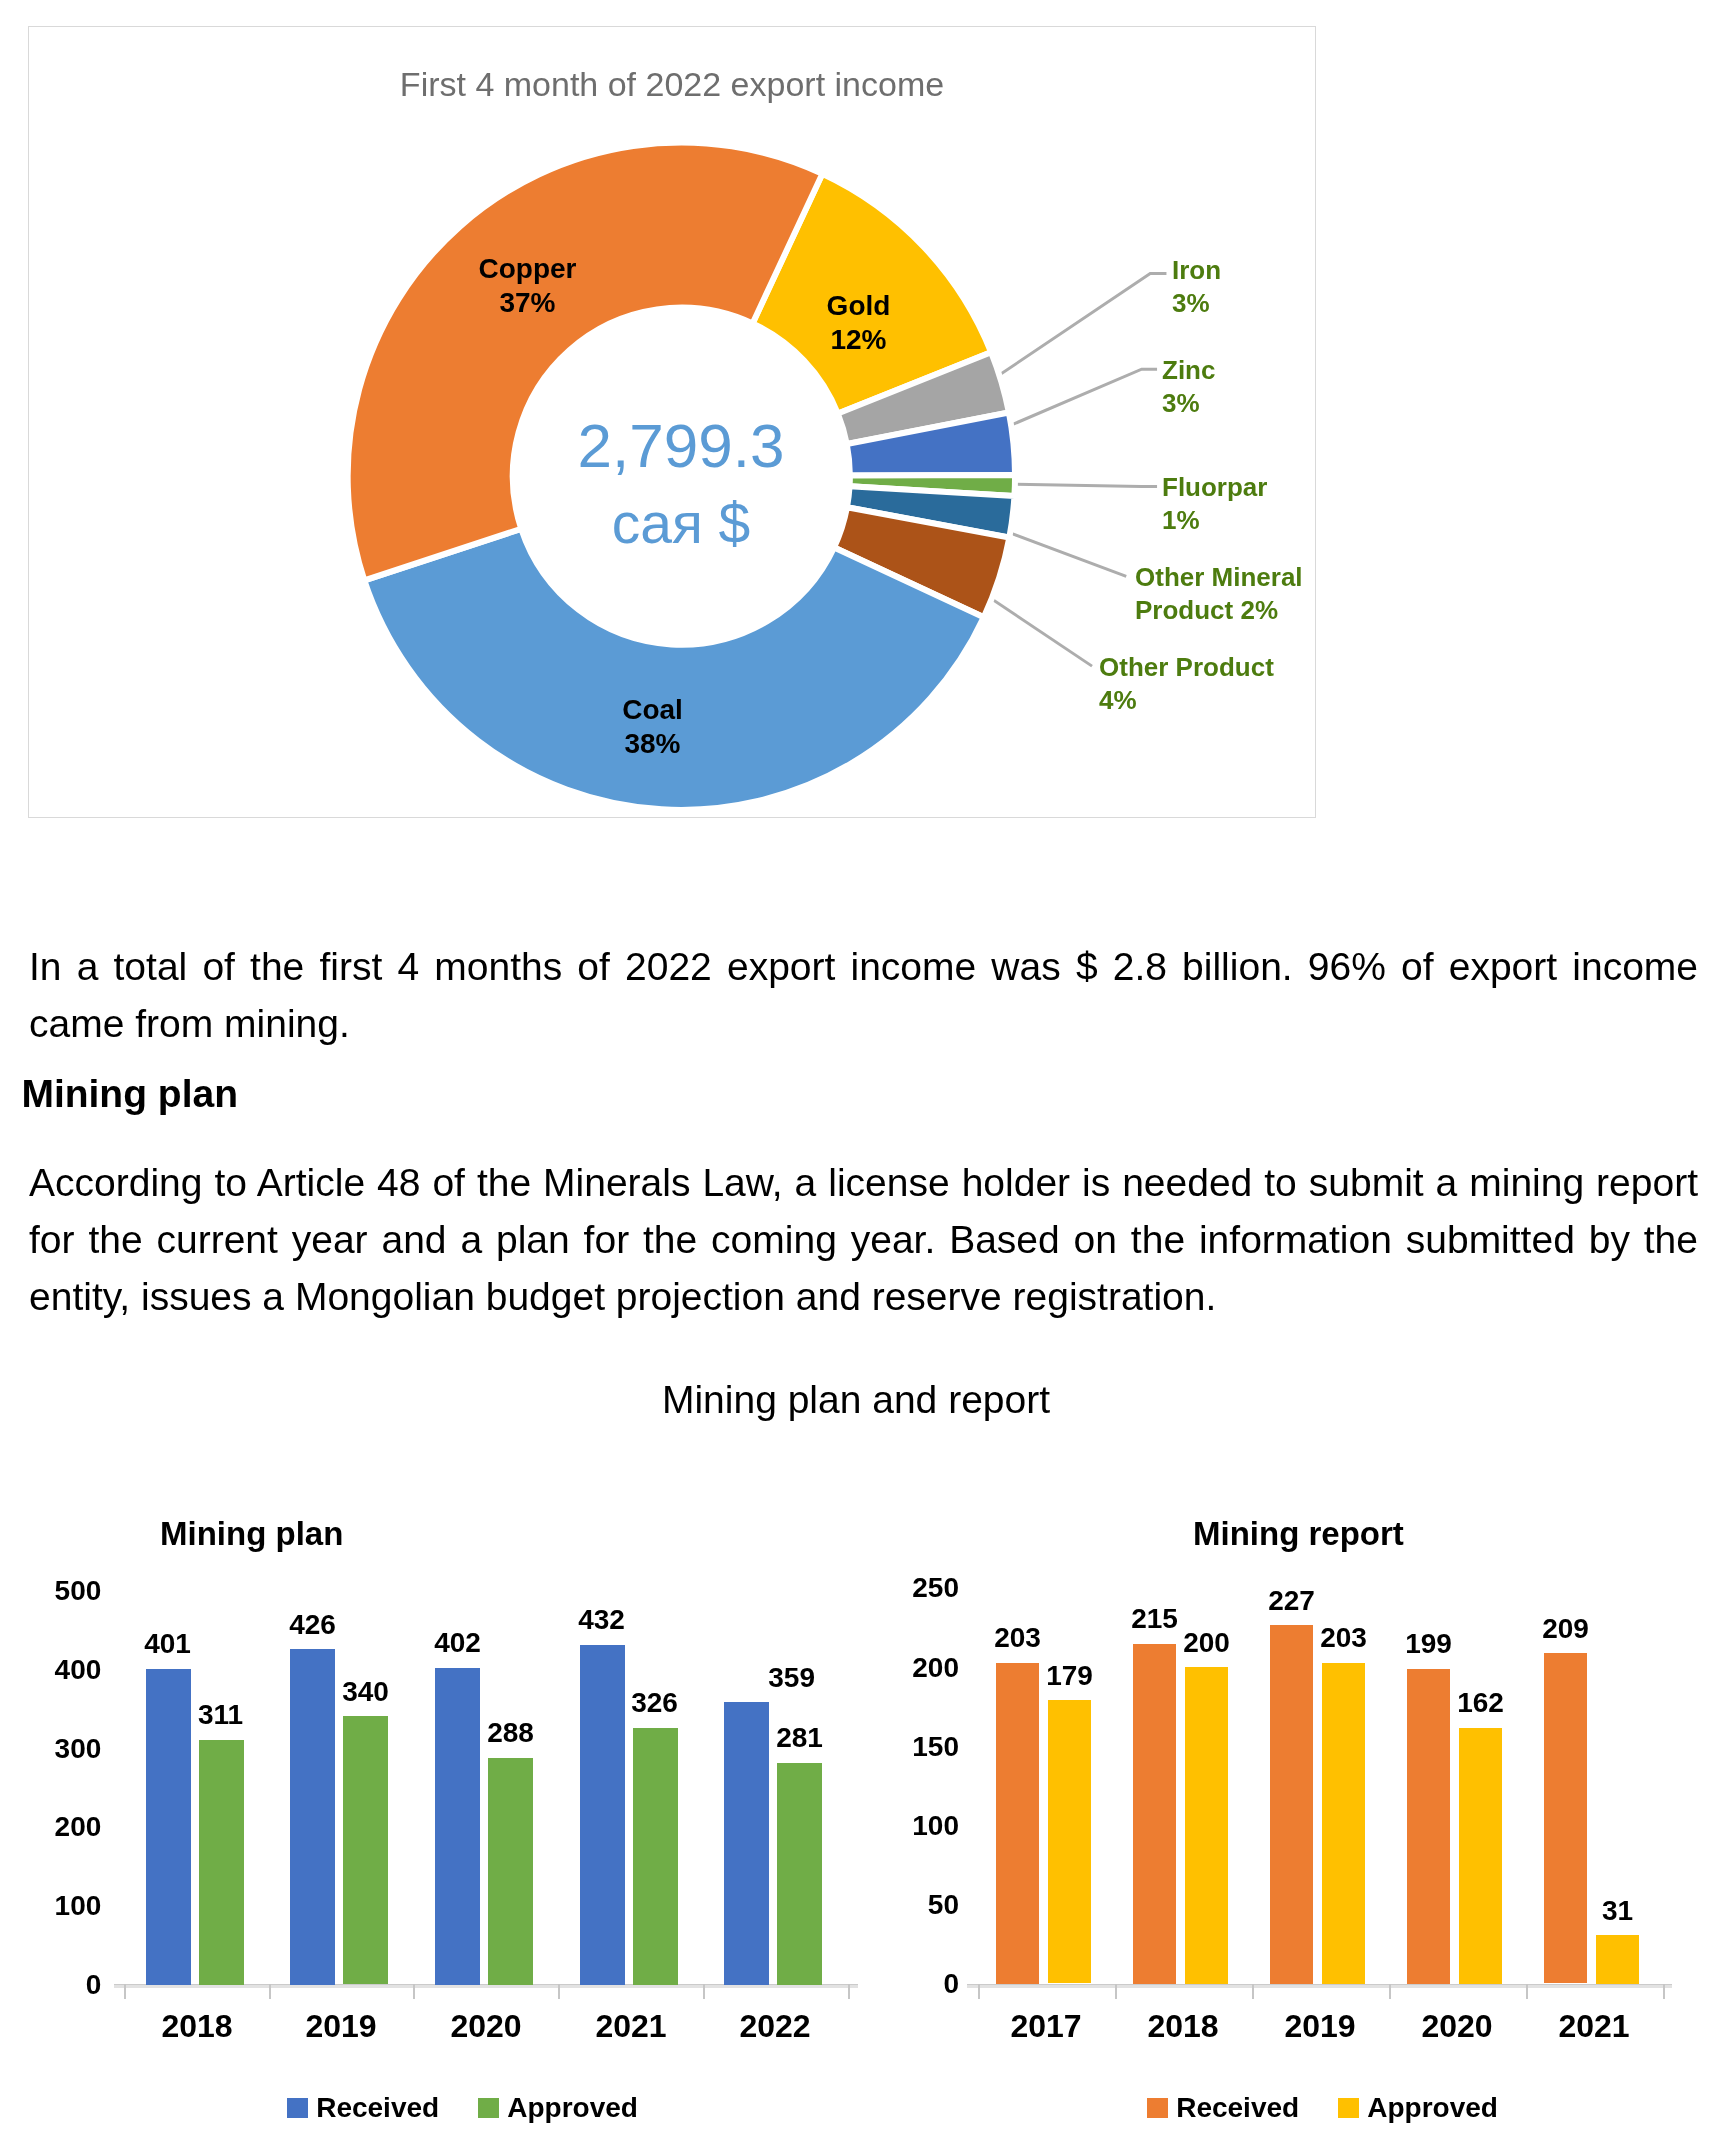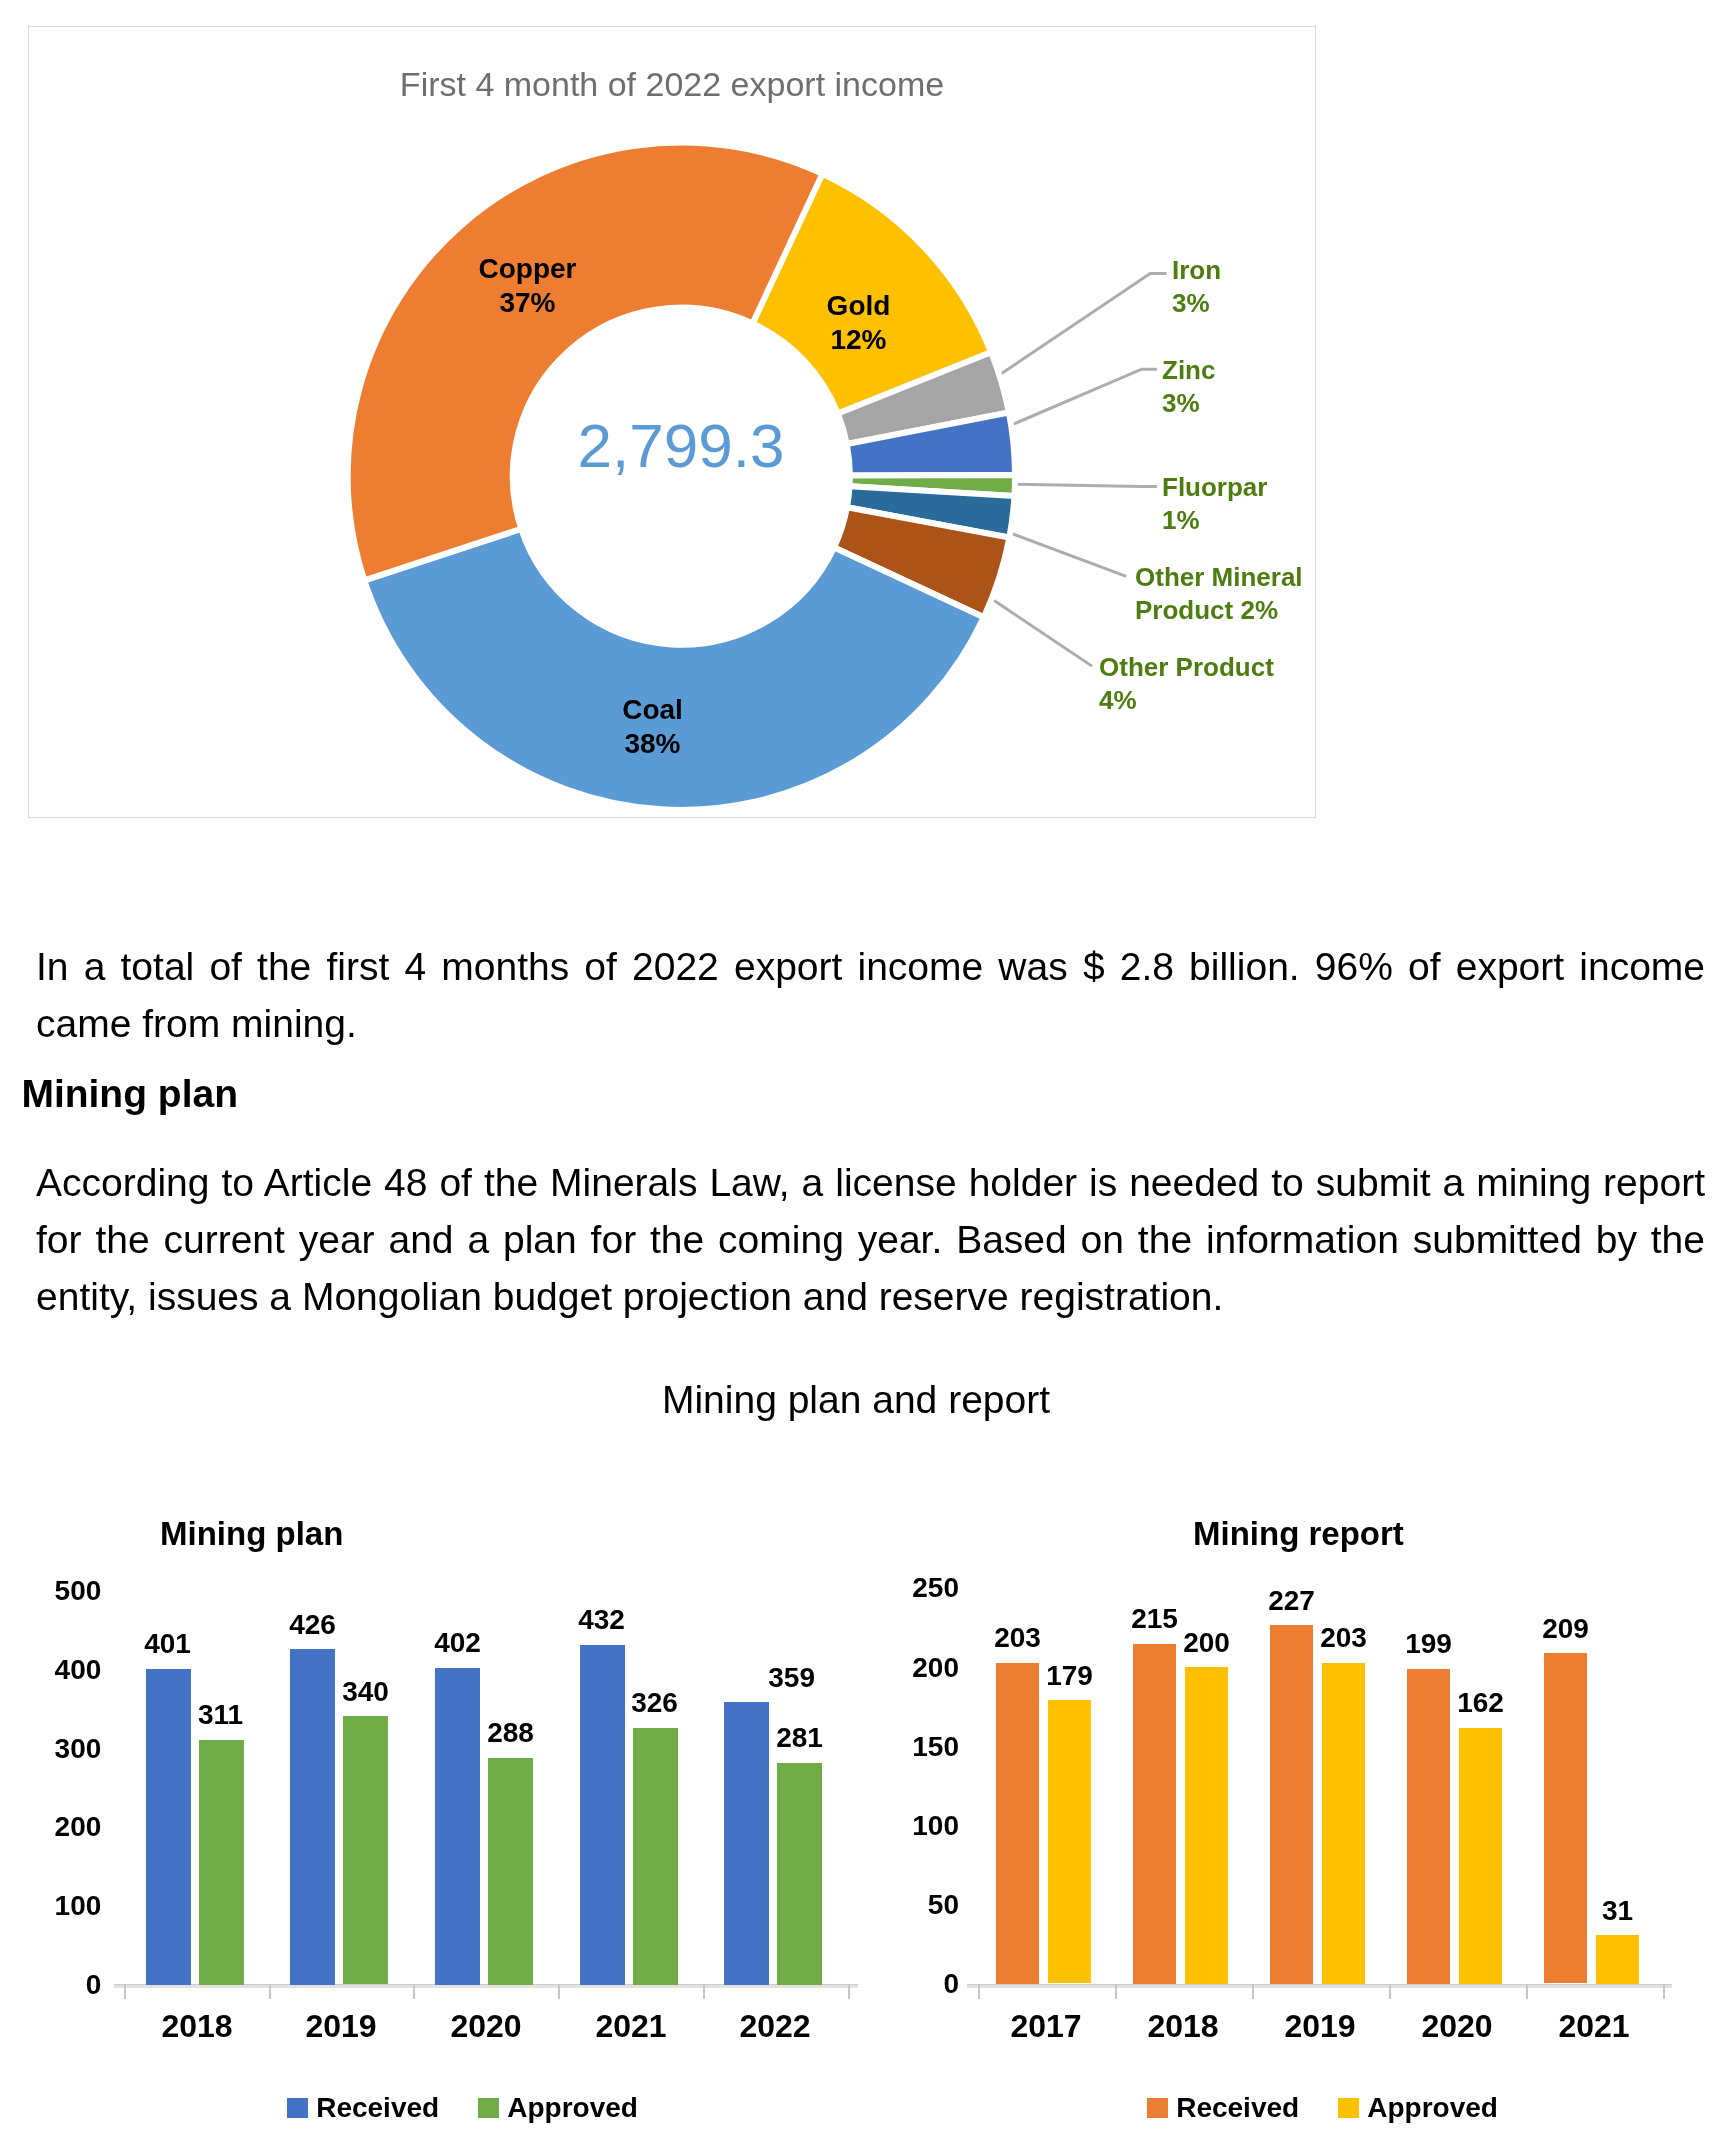--- a/index.html
+++ b/index.html
@@ -27,21 +27,21 @@
   .slice-label{
     position:absolute;width:205px;text-align:center;
     font-size:28px;line-height:34px;font-weight:700;color:#000;
   }
   .callout-label{
     position:absolute;font-size:26px;line-height:33px;font-weight:700;color:#4d7c0f;
     white-space:nowrap;text-align:left;
   }
   
   .para{
-    position:absolute;left:36px;width:1669px;font-size:39px;line-height:57px;
+    position:absolute;left:29px;width:1669px;font-size:39px;line-height:57px;
     text-align:justify;color:#000;
   }
   #para-intro{top:938px;}
   #heading-mining-plan{position:absolute;left:21.4px;top:1072px;font-size:39px;font-weight:700;}
   #para-body{top:1154px;}
   #section-title{
     position:absolute;left:0;top:1378px;width:1712px;text-align:center;
     font-size:39px;font-weight:400;
   }
   
@@ -89,20 +89,21 @@
         <path d="M1144.834601544589,450.5844918031475 A390,390 0 0 1 1151.9976239865382,523.6386459480626 L958.9987998085847,524.3123416712009 A197,197 0 0 0 955.3805551391898,487.41062791082066 Z" fill="#4472C4" stroke="#ffffff" stroke-width="7"></path>
         <path d="M1151.9976239865382,523.6386459480626 A390,390 0 0 1 1151.3135328902686,548.1294856946249 L958.6532461009817,536.6833555944644 A197,197 0 0 0 958.9987998085847,524.3123416712009 Z" fill="#70AD47" stroke="#ffffff" stroke-width="7"></path>
         <path d="M1151.3135328902686,548.1294856946249 A390,390 0 0 1 1145.3447861683262,596.7410267389608 L955.6382637824622,561.2384160707059 A197,197 0 0 0 958.6532461009817,536.6833555944644 Z" fill="#2A6B9B" stroke="#ffffff" stroke-width="7"></path>
         <path d="M1145.3447861683262,596.7410267389608 A390,390 0 0 1 1115.4600369442935,689.8211220788728 L940.5426340462201,608.2557975629178 A197,197 0 0 0 955.6382637824622,561.2384160707059 Z" fill="#AC5318" stroke="#ffffff" stroke-width="7"></path>
         <path d="M1115.4600369442935,689.8211220788728 A390,390 0 0 1 391.5108999053855,646.8106182197707 L574.8555058496435,586.5299789469098 A197,197 0 0 0 940.5426340462201,608.2557975629178 Z" fill="#5B9BD5" stroke="#ffffff" stroke-width="7"></path>
         <path d="M391.5108999053855,646.8106182197707 A390,390 0 0 1 926.8211220788728,171.53996305570655 L845.2557975629178,346.45736595377997 A197,197 0 0 0 574.8555058496435,586.5299789469098 Z" fill="#ED7D31" stroke="#ffffff" stroke-width="7"></path>
       </svg>
 
     <div class="center-text">
       <div class="cv1">2,799.3</div>
+      <div class="cv2">сая $</div>
     </div>
 
     <div id="donut-labels">
         <div class="abs slice-label" style="left: 727px; top: 262px;">
           <div>Gold</div>
           <div>12%</div>
         </div>
         <div class="abs callout-label" style="left: 1143px; top: 227px;">
           <div>Iron</div>
           <div>3%</div>

